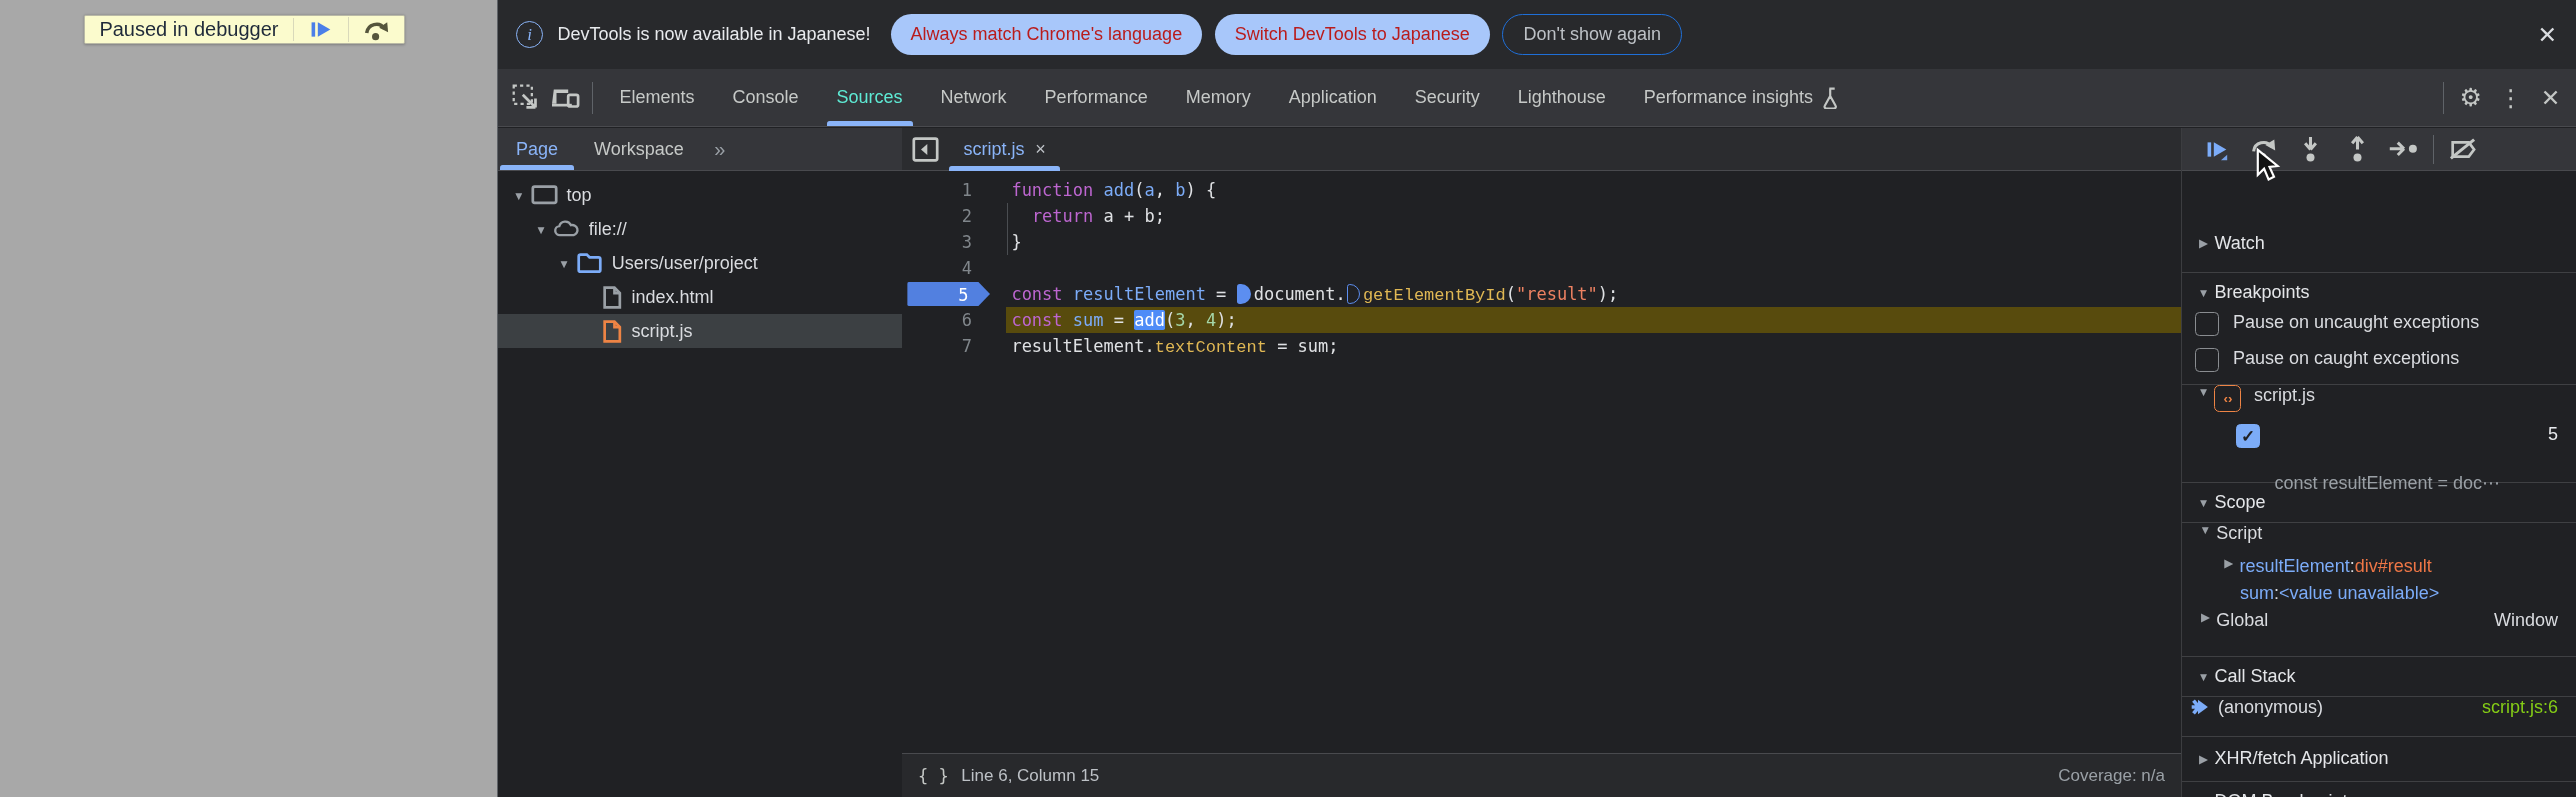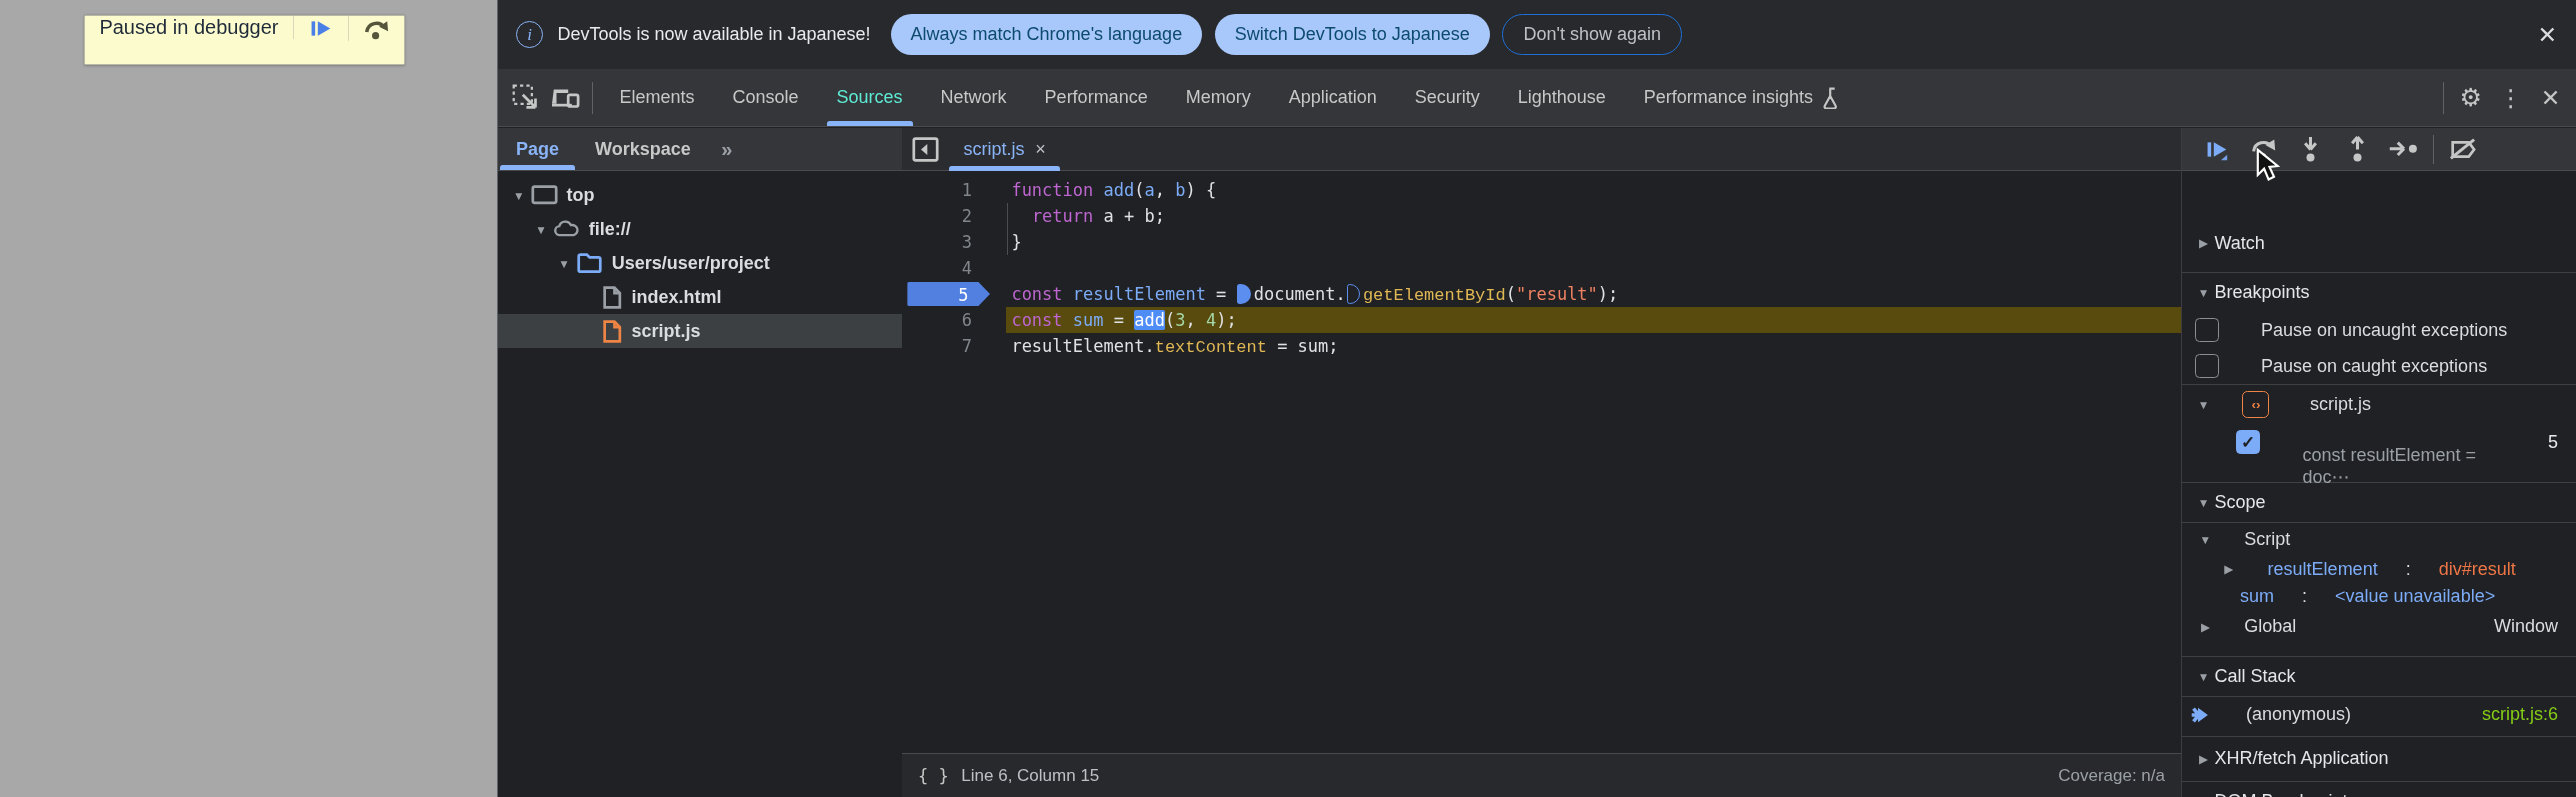--- a/index.html
+++ b/index.html
@@ -1,57 +1,57 @@
 <!DOCTYPE html>
 <html style="font-size:14.4px"><head>
 <meta charset="utf-8">
 <style>
   * { margin:0; padding:0; box-sizing:border-box; }
   html,body { width:2576px; height:797px; overflow:hidden; }
   body { font-family:"Liberation Sans", sans-serif; background:#a8a8a8; position:relative; color:#dadce0; }
 
   
-  .paused-banner { position:absolute; left:84px; top:15.3px; height:50px; display:flex; align-items:flex-start;
+  .paused-banner { position:absolute; left:84px; top:15.3px; height:29px; display:flex; align-items:center;
     background:#fbfbcd; border:0.9px solid #b9b9a6; border-radius:1.8px; box-shadow:0 0.9px 2.7px rgba(0,0,0,.25); }
   .paused-banner .seg { display:flex; align-items:center; padding:0 14.4px; border-right:0.9px solid #d9d9ba; }
   .paused-banner .seg:last-child { border-right:none; }
   .paused-banner .label { font-size:20px; color:#1f2a3a; }
   .pb-btn { cursor:pointer; }
 
   
   .devtools { position:absolute; left:497px; top:0; width:2079px; height:797px; background:#202124; border-left:0.9px solid #5f6368; }
 
   
   .infobar { position:absolute; left:0; top:0; right:0; height:69px; background:#28292c; display:flex; align-items:center; padding-left:18px; }
   .info-icon { width:27px; height:27px; border:1.8px solid #8ab4f8; border-radius:50%; color:#8ab4f8; font-size:17px;
     display:flex; align-items:center; justify-content:center; font-family:"Liberation Serif", serif; font-style:italic; margin-right:14.4px; flex:none; }
   .infobar .msg { font-size:18px; color:#e8eaed; margin-right:20px; }
   .pill { height:41px; border-radius:20.7px; display:flex; align-items:center; padding:0 20px; font-size:18px; margin-right:12.6px; cursor:pointer; }
-  .pill.filled { background:#a8c7fa; color:#0c4a6e; }
+  .pill.filled { background:#a8c7fa; color:#b91c1c; }
   .pill.outline { background:transparent; border:1.8px solid #1f6fd8; color:#bdc1c6; }
   .infobar-close { position:absolute; right:10.8px; top:0; height:69px; width:36px; display:flex; align-items:center; justify-content:center;
     color:#dadce0; font-size:23.4px; cursor:pointer; }
 
   
   .main-toolbar { position:absolute; left:0; top:69px; right:0; height:58px; background:#35363a; border-bottom:0.9px solid #494a4e;
     display:flex; align-items:center; }
   .tb-icon { width:40px; height:40px; display:flex; align-items:center; justify-content:center; color:#c4c7c5; cursor:pointer; flex:none; }
   .tb-sep { width:0.9px; height:32px; background:#5f6368; margin:0 7.2px; flex:none; }
   .tabs { display:flex; height:100%; align-items:center; }
   .tab { padding:0 19px; height:100%; display:flex; align-items:center; font-size:18px; color:#c6c9c7; cursor:pointer; position:relative; white-space:nowrap; }
   .tab.active { color:#5eead4; }
   .tab.active::after { content:""; position:absolute; left:9px; right:9px; bottom:0; height:5.4px; background:#8ab4f8; border-radius:2.7px 2.7px 0 0; }
   .flask { margin-left:9px; }
   .toolbar-right { margin-left:auto; display:flex; align-items:center; height:100%; }
   .gear { font-size:25px; }
   .kebab { font-size:23.4px; letter-spacing:0; }
   .closex { font-size:23.4px; }
 
   
-  .left-sidebar { position:absolute; left:0; top:128px; width:438px; bottom:0; background:#202124; border-right:0.9px solid #3c3d40;font-weight:bold; }
+  .left-sidebar { position:absolute; left:0; top:128px; width:438px; bottom:0; background:#202124; border-right:0.9px solid #3c3d40; }
   .editor { position:absolute; left:404px; top:128px; width:1279px; bottom:0; background:#202124; }
   .right-sidebar { position:absolute; left:1683px; top:128px; right:0; bottom:0; background:#202124; border-left:0.9px solid #3c3d40; }
 
   
   .panel-tabs { height:43px; background:#35363a; border-bottom:0.9px solid #494a4e; display:flex; align-items:center; position:relative; }
   .ptab { padding:0 18px; height:100%; display:flex; align-items:center; font-size:18px; color:#c6c9c7; cursor:pointer; position:relative; }
   .ptab.active { color:#8ab4f8; }
   .ptab.active::after { content:""; position:absolute; left:1.8px; right:1.8px; bottom:0; height:5.4px; background:#8ab4f8; border-radius:2.7px 2.7px 0 0; }
   .ptab-more { color:#9aa0a6; font-size:20px; padding:0 12.6px; cursor:pointer; }
   .panel-kebab { position:absolute; right:12.6px; color:#c4c7c5; font-size:21.6px; cursor:pointer; }
@@ -95,21 +95,21 @@
   .status-right { margin-left:auto; color:#9aa0a6; }
 
   
   .dbg-toolbar { height:43px; background:#35363a; border-bottom:0.9px solid #494a4e; display:flex; align-items:center; padding-left:10.8px; position:relative; }
   .dbg-btn { width:47px; height:40px; display:flex; align-items:center; justify-content:center; cursor:pointer; position:relative; }
   .dbg-sep { width:0.9px; height:29px; background:#5f6368; margin:0 5.4px; }
 
   .sect { font-size:18px; }
   .sect-head { display:flex; align-items:center; padding-left:10.8px; color:#e4e6e9; cursor:pointer; }
   .arrow { width:21.6px; flex:none; color:#9aa0a6; font-size:11.7px; display:flex; justify-content:center; }
-  .srow { display:flex; align-items:center; padding-left:12.6px; color:#dadce0;gap:28px; }
+  .srow { display:flex; padding-left:12.6px; color:#dadce0; }
   .cb { width:24px; height:24px; border:1.8px solid #8a8d91; border-radius:4.5px; margin-right:14.4px; flex:none; cursor:pointer; }
   .cb.checked { background:#7cacf8; border-color:#7cacf8; color:#202124; display:flex; align-items:center; justify-content:center; font-size:17px; font-weight:bold; }
   .file-badge { width:27px; height:27px; border:1.8px solid #ee8445; border-radius:5.4px; color:#ee8445; font-size:13.5px;
     display:flex; align-items:center; justify-content:center; margin-right:12.6px; flex:none; font-weight:bold; }
   .right-val { margin-left:auto; padding-right:18px; color:#84cc16; }
   .bline { border-top:0.9px solid #3f4043; }
 
   .v-name { color:#7cacf8; }
   .v-node { color:#ee7646; }
   .v-blue { color:#7cacf8; }

